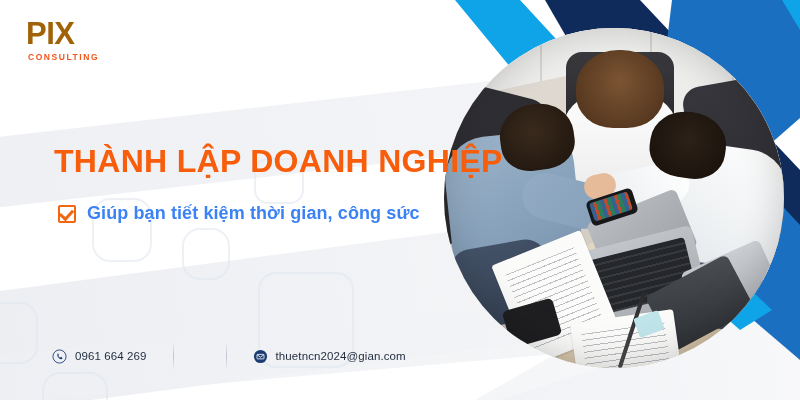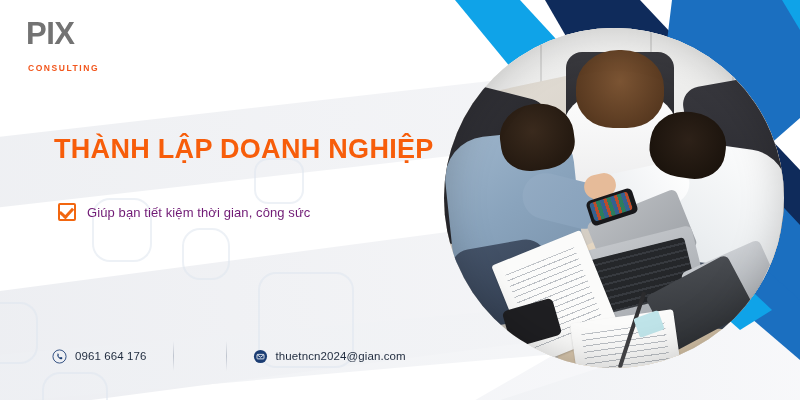--- a/index.html
+++ b/index.html
@@ -239,36 +239,36 @@
   }
   .vignette {
     position:absolute; inset:0; border-radius:50%;
     box-shadow: inset 0 0 42px rgba(0,0,0,.22);
   }
 
   
   .logo { position: absolute; left: 26px; top: 18px; }
   .logo-pix {
     font-size: 31px; font-weight: 800; letter-spacing: -.5px;
-    line-height: 1; color: #737373;
+    line-height: 1; color: #a16207;
   }
   .logo-sub {
     font-size: 8.5px; font-weight: 700; letter-spacing: 1.55px;
-    color: #f2561c; margin-top: 14px; padding-left: 2px;
+    color: #f2561c; margin-top: 3px; padding-left: 2px;
   }
 
   
   .headline-1 {
     position: absolute; left: 54px; top: 90px;
     font-size: 27px; font-weight: 800; letter-spacing: .6px;
     color: #143A72;
   }
   .headline-2 {
-    position: absolute; left: 54px; top: 134px;
-    font-size: 27px; font-weight: 800; letter-spacing: .3px;
+    position: absolute; left: 54px; top: 143px;
+    font-size: 32px; font-weight: 800; letter-spacing: .3px;
     color: #F75D0A;
   }
 
   
   .bullets { position: absolute; left: 58px; top: 203px; }
   .bullet {
     display: flex; align-items: center;
     margin-bottom: 10px;
   }
   .cb {
@@ -278,21 +278,21 @@
   }
   .cb::after {
     content: "";
     position: absolute; left: 2px; top: 0px;
     width: 6px; height: 10px;
     border: solid #F2660F;
     border-width: 0 3px 3px 0;
     transform: rotate(42deg);
   }
   .bullet-text {
-    font-size: 13px; font-weight: 400; color: #701a75;
+    font-size: 18px; font-weight: 700; color: #3b82f6;
     letter-spacing: .1px;
   }
 
   
   .footer {
     position: absolute; left: 52px; top: 341px;
     display: flex; align-items: center;
   }
   .f-item { display: flex; align-items: center; }
   .f-icon {
@@ -405,21 +405,21 @@
 
   <div class="footer">
 
     <div class="f-item">
       <span class="f-icon">
         <svg width="15" height="15" viewBox="0 0 24 24">
           <circle cx="12" cy="12" r="10.5" fill="none" stroke="#1b3d73" stroke-width="1.4"></circle>
           <path d="M8.6 7.4c.5-.5 1.2-.4 1.5.2l.8 1.5c.2.4.1.8-.2 1.1l-.5.5c-.2.2-.2.4-.1.6.5 1 1.4 1.9 2.4 2.4.2.1.4.1.6-.1l.5-.5c.3-.3.7-.4 1.1-.2l1.5.8c.6.3.7 1 .2 1.5l-.6.6c-.5.5-1.2.6-1.8.4-2.6-.9-4.6-2.9-5.5-5.5-.2-.6-.1-1.3.4-1.8z" fill="#1b3d73"></path>
         </svg>
       </span>
-      <span class="f-text">0961 664 176</span>
+      <span class="f-text">0961 664 269</span>
     </div>
 
     <div class="f-div"></div>
 
 
     <div class="f-div"></div>
 
     <div class="f-item">
       <span class="f-icon">
         <svg width="15" height="15" viewBox="0 0 24 24">

